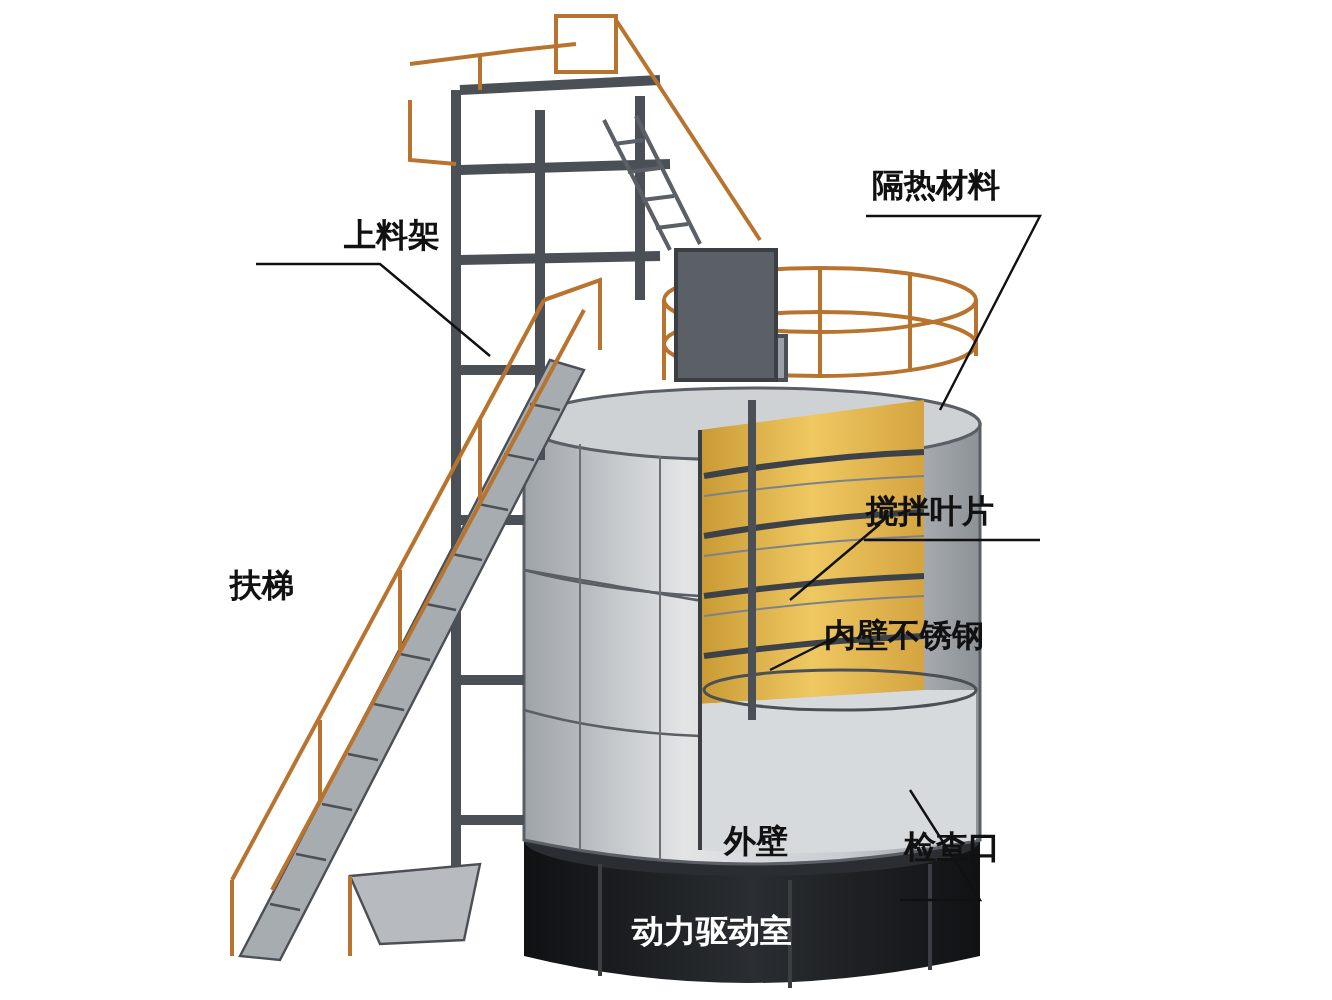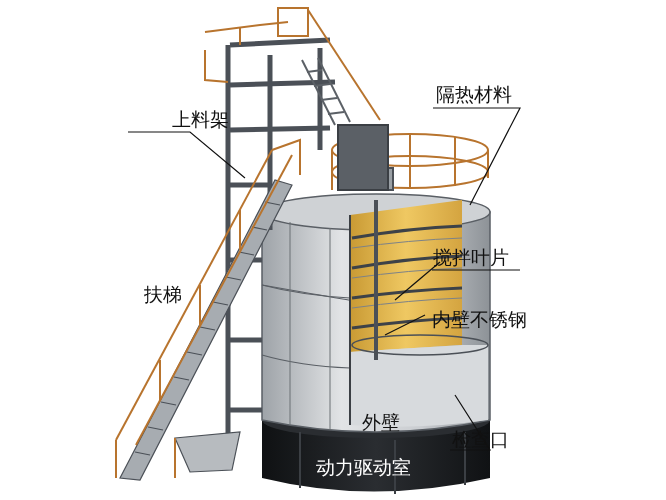--- a/index.html
+++ b/index.html
@@ -1,18 +1,18 @@
 <!DOCTYPE html>
 <html><head>
 <meta charset="utf-8">
 <style>
   html,body{margin:0;padding:0;background:#ffffff;}
   body{width:666px;height:500px;position:relative;overflow:hidden;font-family:"DejaVu Sans",sans-serif;}
   #stage{position:absolute;left:0;top:0;width:666px;height:500px;}
-  .lbl{position:absolute;font-size:19px;color:#111;white-space:nowrap;line-height:1;}
+  .lbl{position:absolute;font-size:16px;color:#111;white-space:nowrap;line-height:1;font-weight:bold;}
   .lbl.light{color:#fff;}
 </style>
 </head>
 <body>
 
 <div id="stage">
   <svg width="666" height="500" viewBox="0 0 666 500">
     <defs>
       <linearGradient id="shell" x1="0" x2="1" y1="0" y2="0">
         <stop offset="0" stop-color="#9ea3a8"></stop>
@@ -147,19 +147,19 @@
       <polyline points="433,108 520,108 470,205"></polyline>
       <polyline points="432,270 520,270"></polyline>
       <line x1="440" y1="262" x2="395" y2="300"></line>
       <line x1="425" y1="315" x2="385" y2="335"></line>
       <polyline points="450,450 490,450 455,395"></polyline>
     </g>
   </svg>
 
   <div class="lbl" style="left:128px;top:110px;margin-left:44px;">上料架</div>
   <div class="lbl" style="left:436px;top:85px;">隔热材料</div>
-  <div class="lbl" style="left:144px;top:285px;">扶梯</div>
+  <div class="lbl" style="left:115px;top:285px;">扶梯</div>
   <div class="lbl" style="left:433px;top:248px;">搅拌叶片</div>
-  <div class="lbl" style="left:432px;top:310px;">内壁不锈钢</div>
+  <div class="lbl" style="left:412px;top:310px;">内壁不锈钢</div>
   <div class="lbl" style="left:362px;top:392px;margin-top:21px;">外壁</div>
-  <div class="lbl" style="left:452px;top:430px;">检查口</div>
+  <div class="lbl" style="left:452px;top:416px;">检查口</div>
   <div class="lbl light" style="left:300px;top:458px;margin-left:16px;">动力驱动室</div>
 </div>
 
 </body></html>

